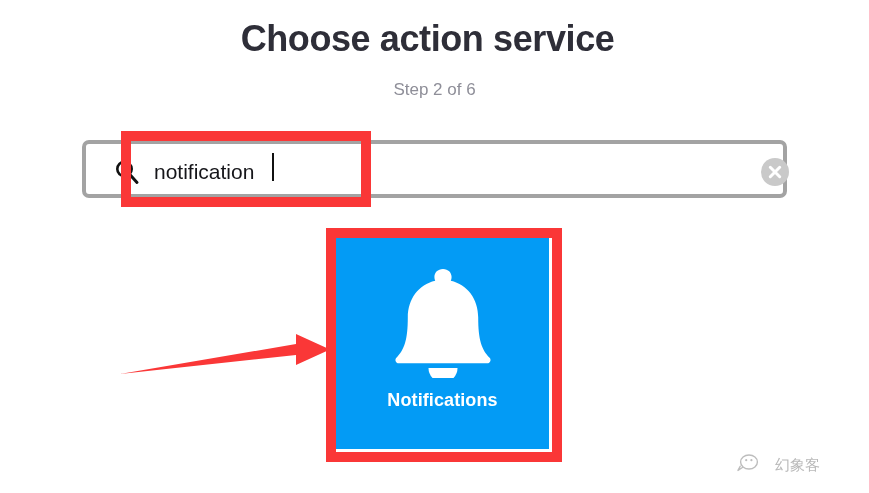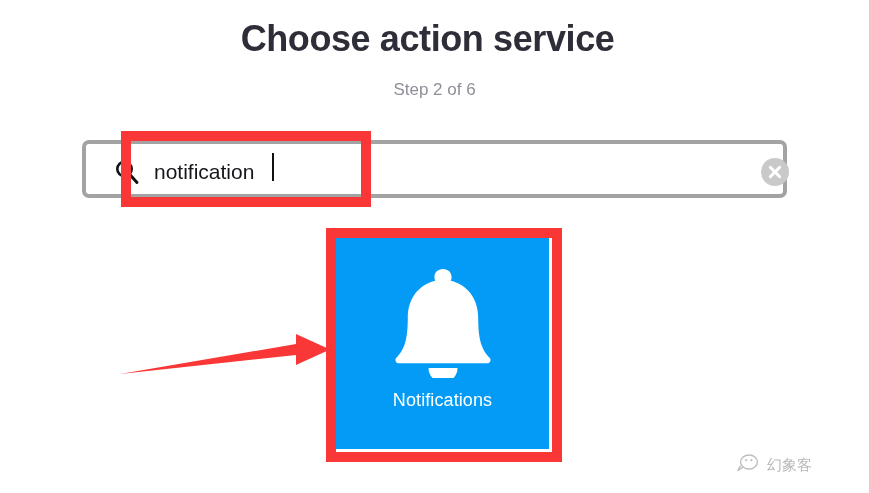--- a/index.html
+++ b/index.html
@@ -116,21 +116,21 @@
     height: 115px;
   }
   .tile-label {
     position: absolute;
     left: 0;
     top: 153px;
     width: 100%;
     text-align: center;
     color: #ffffff;
     font-size: 18px;
-    font-weight: normal;
+    font-weight: bold;
     letter-spacing: 0.1px;
   }
 
   
   .annot-rect {
     position: absolute;
     box-sizing: border-box;
     border: 10px solid #fa3737;
     pointer-events: none;
   }
@@ -155,21 +155,21 @@
     pointer-events: none;
   }
 
   
   .watermark {
     position: absolute;
     left: 735px;
     top: 452px;
     display: flex;
     align-items: center;
-    gap: 6px;
+    gap: 14px;
     color: #b9b9b9;
     font-size: 15px;
     font-family: "DejaVu Sans", sans-serif;
     white-space: nowrap;
   }
   .wm-icon { display: block; }
 </style>
 </head>
 <body>
 

